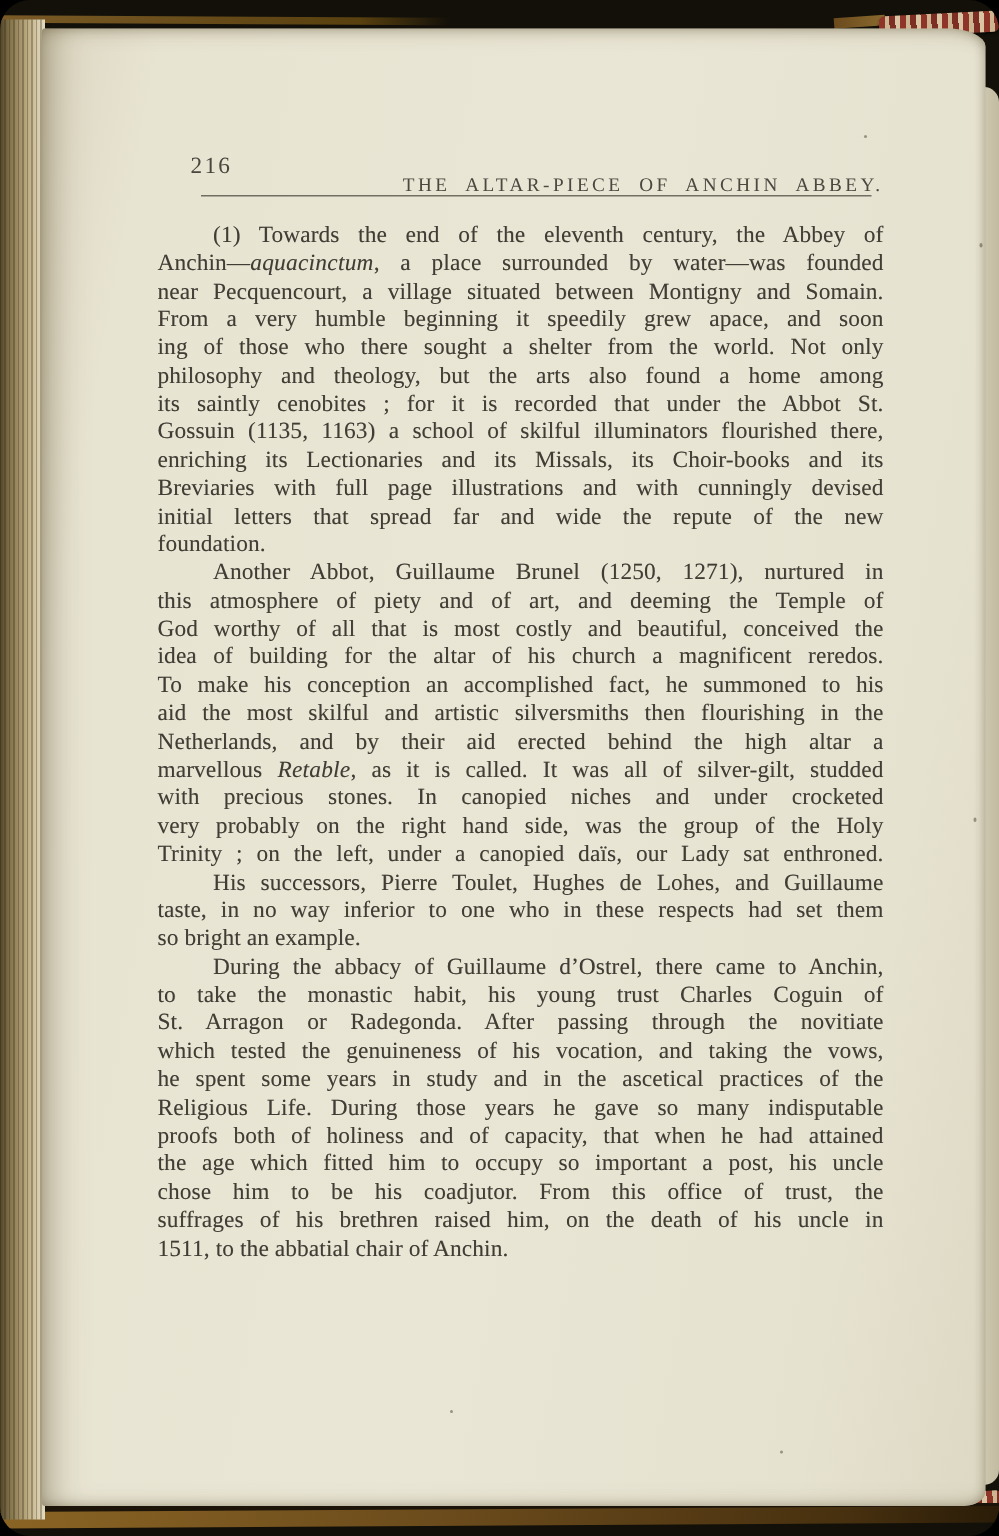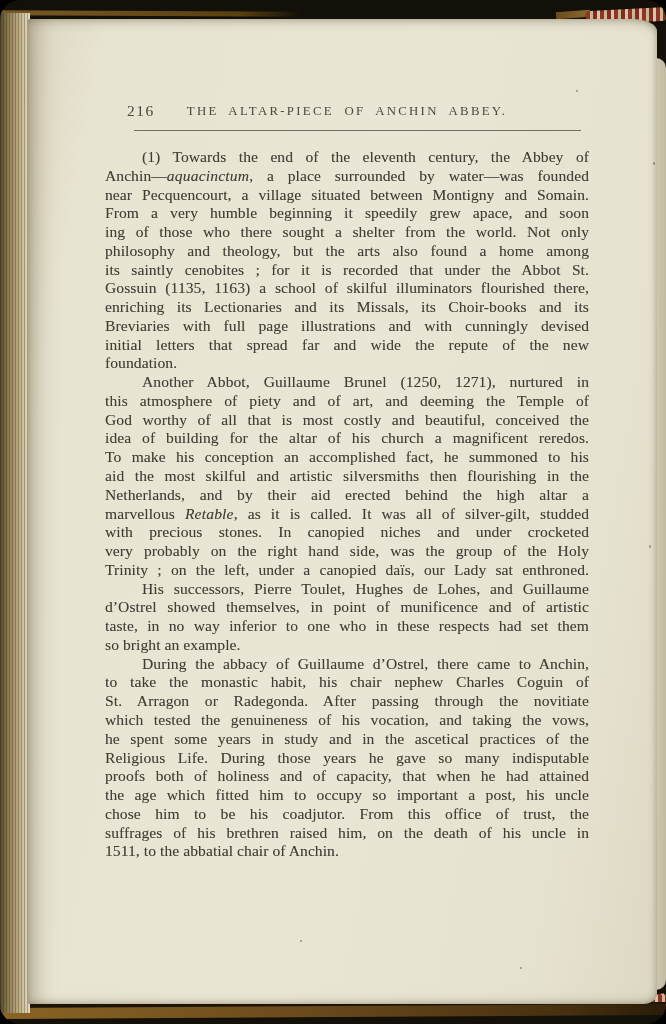--- a/index.html
+++ b/index.html
@@ -69,22 +69,22 @@
     z-index: 3;
     overflow: hidden;
   }
   
   .page-number {
     position: absolute; left: 99px; top: 83px;
     font-size: 15.5px; letter-spacing: 1.5px; color: #4a463e;
     z-index: 4;
   }
   .running-title {
-    position: absolute; left: 77px; top: 85px; width: 484px;
-    text-align: center;
+    position: absolute; left: 77px; top: 97px; width: 484px;
+    text-align: right;
     font-size: 12.8px; letter-spacing: 2.3px; word-spacing: 5px;
     color: #4c4840;
     z-index: 4;
   }
   .header-rule {
     position: absolute; left: 106px; top: 110.5px; width: 447px; height: 1.4px;
     background: #5d594f; opacity: .85;
     z-index: 4;
   }
   
@@ -153,27 +153,26 @@
           <div class="line"><span>To make his conception an accomplished fact, he summoned to his</span></div>
           <div class="line"><span>aid the most skilful and artistic silversmiths then flourishing in the</span></div>
           <div class="line"><span>Netherlands, and by their aid erected behind the high altar a</span></div>
           <div class="line"><span>marvellous </span><em>Retable</em><span>, as it is called. It was all of silver-gilt, studded</span></div>
           <div class="line"><span>with precious stones. In canopied niches and under crocketed</span></div>
           <div class="line"><span>very probably on the right hand side, was the group of the Holy</span></div>
           <div class="line"><span>Trinity ; on the left, under a canopied daïs, our Lady sat enthroned.</span></div>
         </div>
         <div class="para">
           <div class="line first"><span>His successors, Pierre Toulet, Hughes de Lohes, and Guillaume</span></div>
-          <div class="line"><span>d’Ostrel showed themselves, in point of munificence and of artistic</span></div>
           <div class="line"><span>taste, in no way inferior to one who in these respects had set them</span></div>
           <div class="line noj"><span>so bright an example.</span></div>
         </div>
         <div class="para">
           <div class="line first"><span>During the abbacy of Guillaume d’Ostrel, there came to Anchin,</span></div>
-          <div class="line"><span>to take the monastic habit, his chair nephew Charles Coguin of</span></div>
+          <div class="line"><span>to take the monastic habit, his young trust Charles Coguin of</span></div>
           <div class="line"><span>St. Arragon or Radegonda. After passing through the novitiate</span></div>
           <div class="line"><span>which tested the genuineness of his vocation, and taking the vows,</span></div>
           <div class="line"><span>he spent some years in study and in the ascetical practices of the</span></div>
           <div class="line"><span>Religious Life. During those years he gave so many indisputable</span></div>
           <div class="line"><span>proofs both of holiness and of capacity, that when he had attained</span></div>
           <div class="line"><span>the age which fitted him to occupy so important a post, his uncle</span></div>
           <div class="line"><span>chose him to be his coadjutor. From this office of trust, the</span></div>
           <div class="line"><span>suffrages of his brethren raised him, on the death of his uncle in</span></div>
           <div class="line noj"><span>1511, to the abbatial chair of Anchin.</span></div>
         </div>

